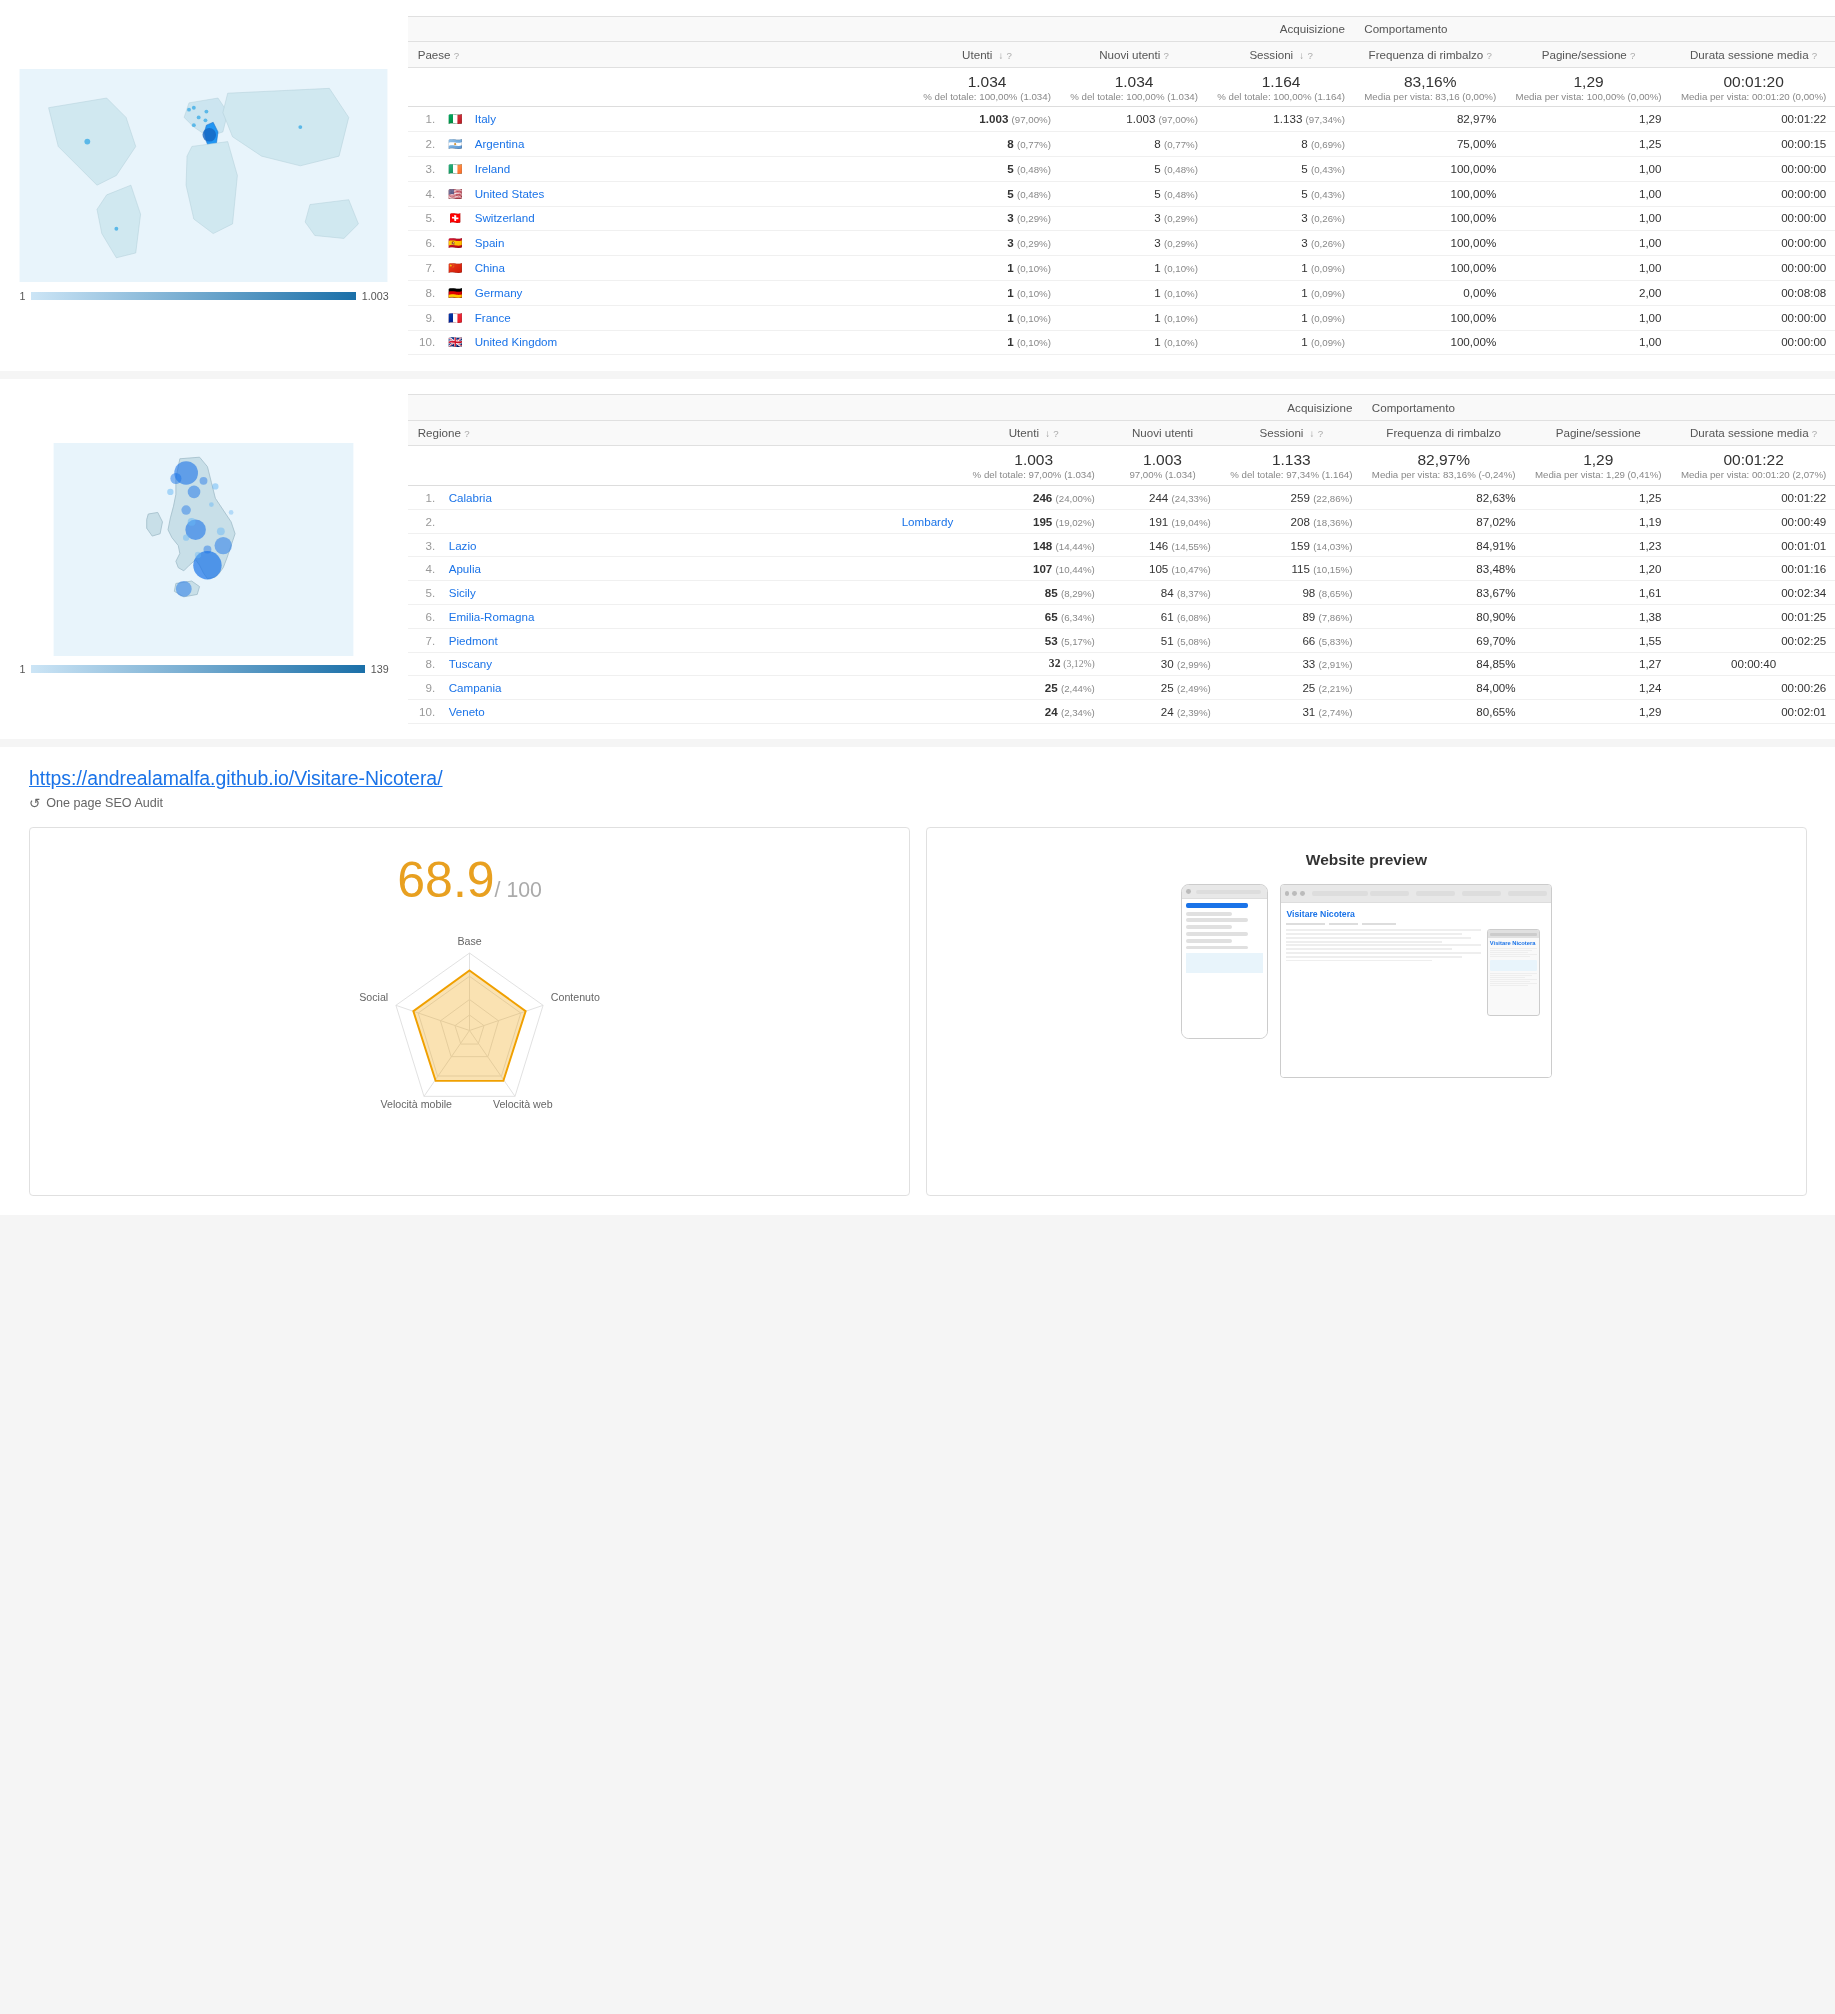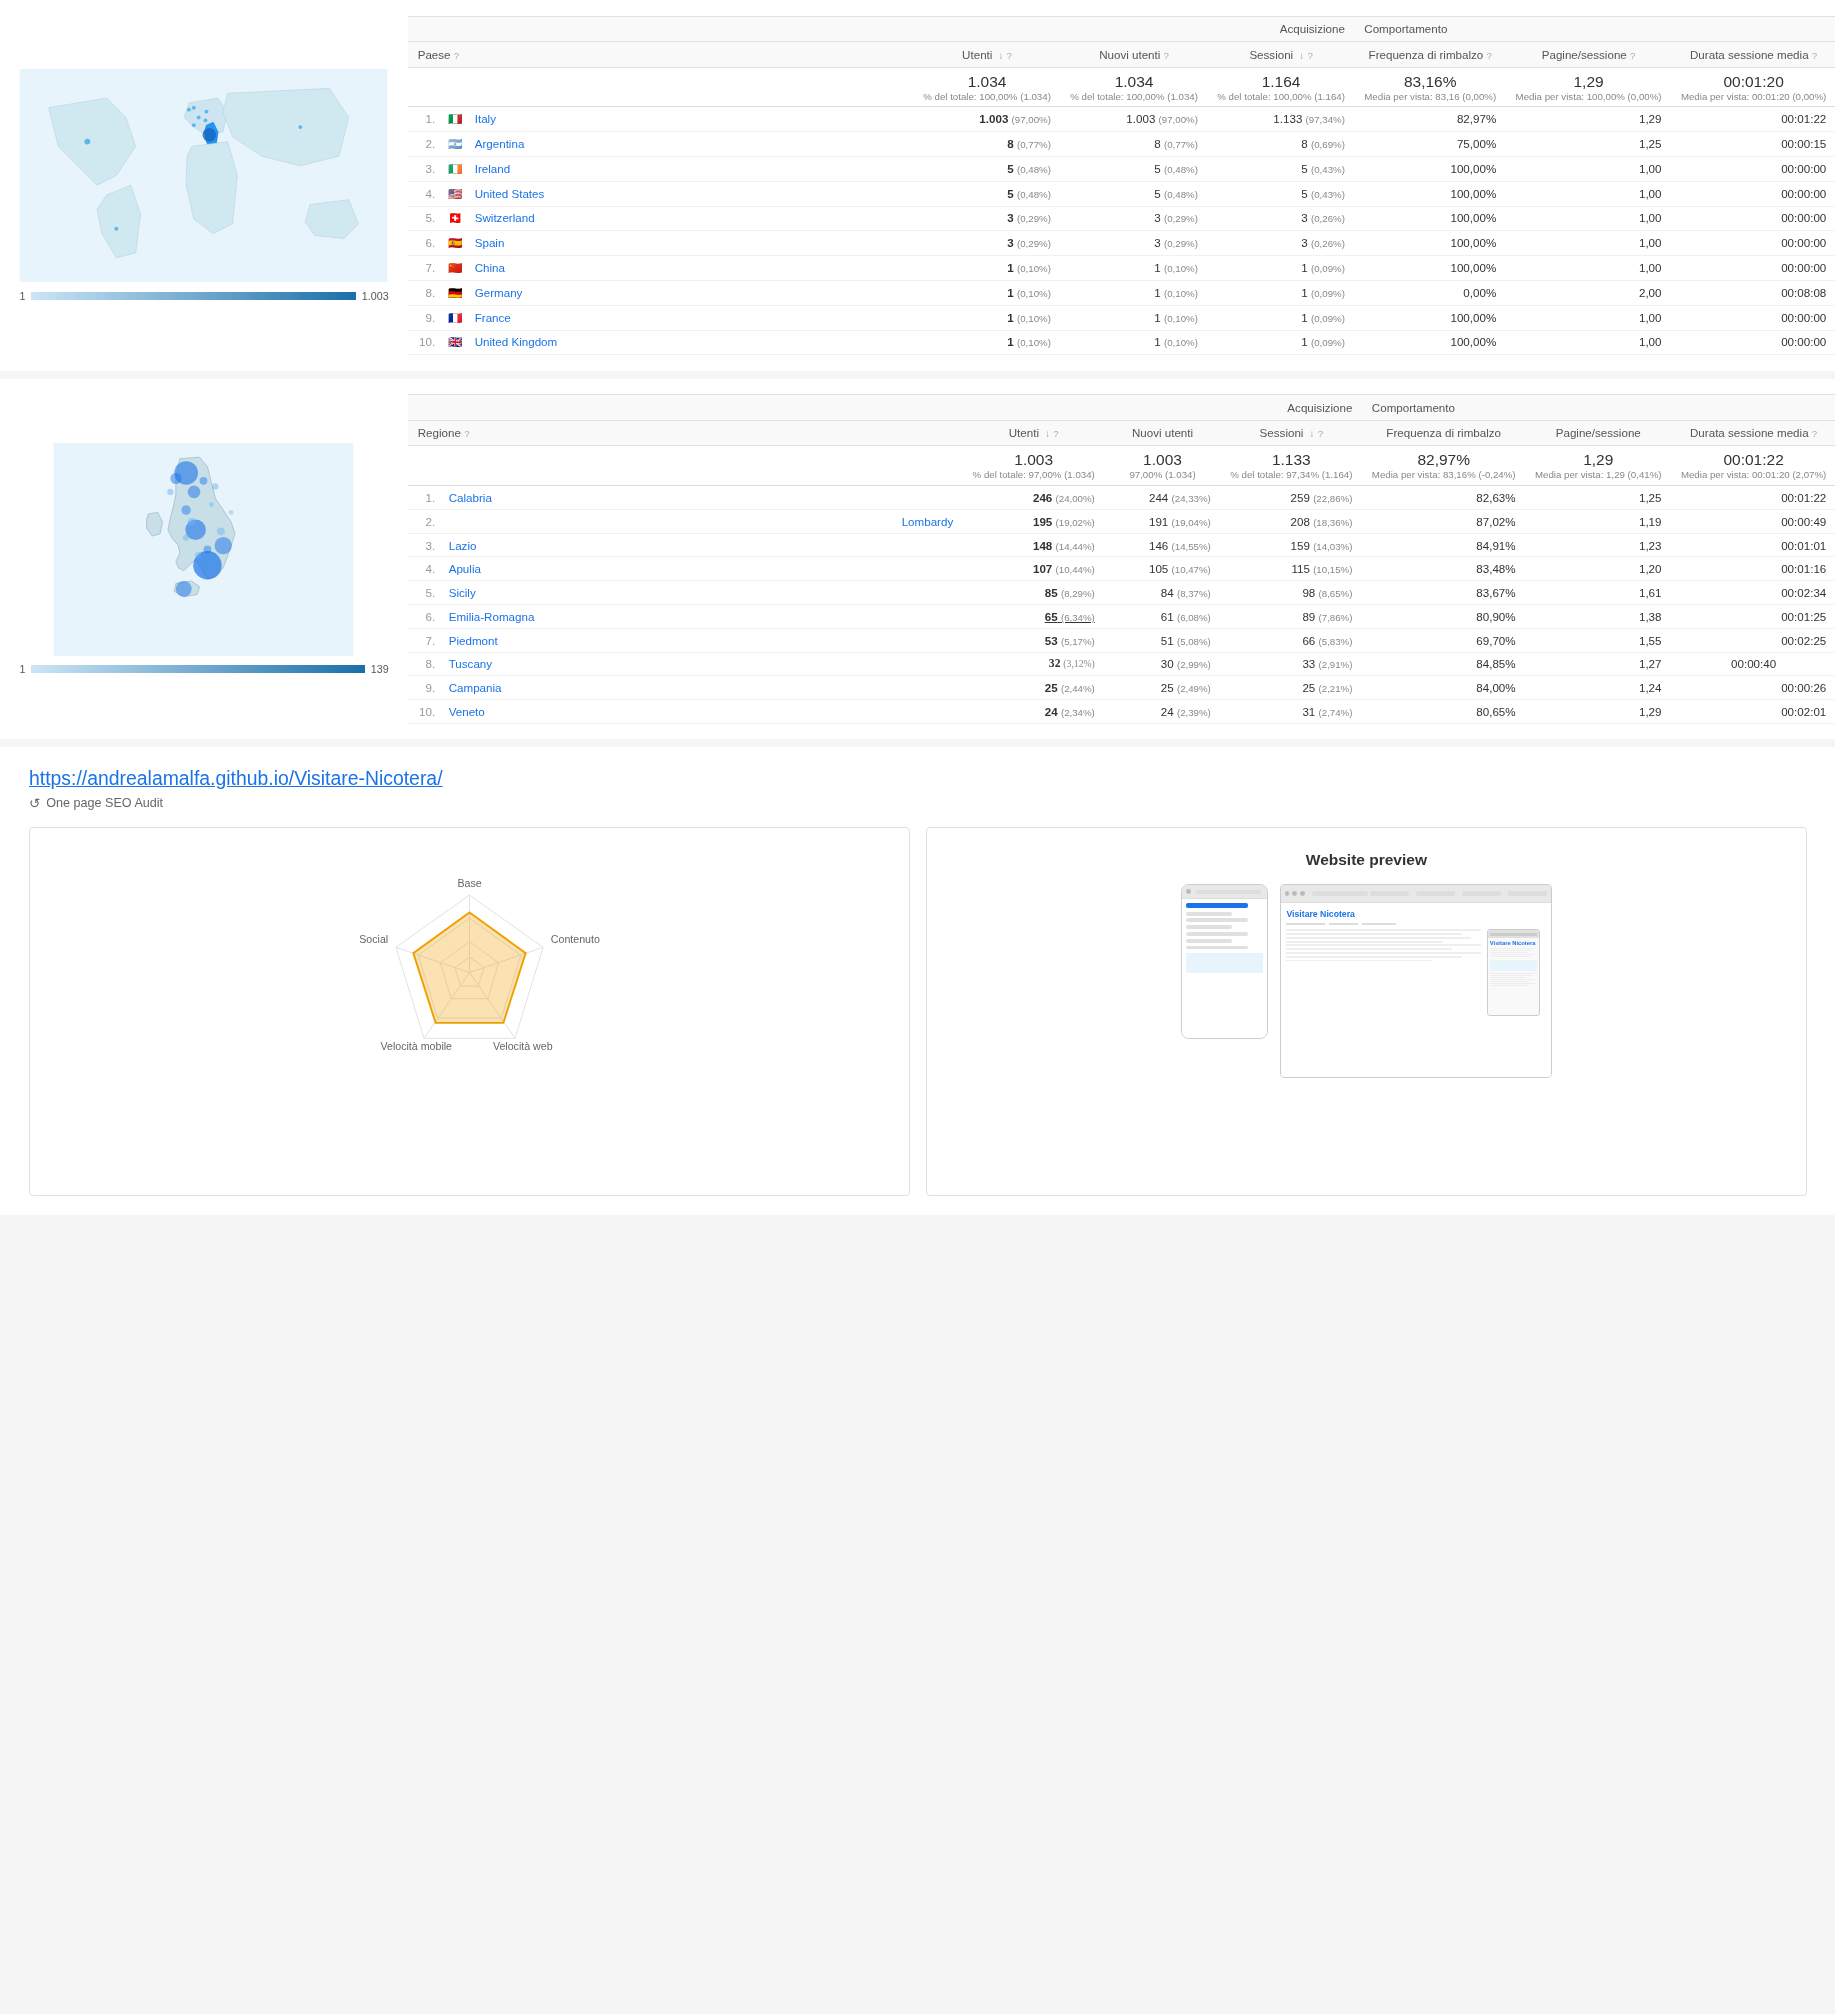--- a/index.html
+++ b/index.html
@@ -467,21 +467,21 @@
       <td class="num" style="text-align:right; white-space:nowrap;"><span class="bold-val">85</span> <span class="sub-num">(8,29%)</span></td>
       <td class="num" style="text-align:right; white-space:nowrap;">84 <span class="sub-num">(8,37%)</span></td>
       <td class="num" style="text-align:right; white-space:nowrap;">98 <span class="sub-num">(8,65%)</span></td>
       <td class="num" style="text-align:right;">83,67%</td>
       <td class="num" style="text-align:right;">1,61</td>
       <td class="num" style="text-align:right;">00:02:34</td>
     </tr>
             <tr>
       <td class="rank" style="color:#999; text-align:right; padding-right:3.9px; width:31px;">6.</td>
       <td style="color:#1a73e8; cursor:pointer; white-space:nowrap;">Emilia-Romagna</td>
-      <td class="num" style="text-align:right; white-space:nowrap;text-decoration:underline;"><span class="bold-val">65</span> <span class="sub-num">(6,34%)</span></td>
+      <td class="num" style="text-align:right; white-space:nowrap;"><span class="bold-val">65</span> <span class="sub-num">(6,34%)</span></td>
       <td class="num" style="text-align:right; white-space:nowrap;">61 <span class="sub-num">(6,08%)</span></td>
       <td class="num" style="text-align:right; white-space:nowrap;">89 <span class="sub-num">(7,86%)</span></td>
       <td class="num" style="text-align:right;">80,90%</td>
       <td class="num" style="text-align:right;">1,38</td>
       <td class="num" style="text-align:right;">00:01:25</td>
     </tr>
             <tr>
       <td class="rank" style="color:#999; text-align:right; padding-right:3.9px; width:31px;">7.</td>
       <td style="color:#1a73e8; cursor:pointer; white-space:nowrap;">Piedmont</td>
       <td class="num" style="text-align:right; white-space:nowrap;"><span class="bold-val">53</span> <span class="sub-num">(5,17%)</span></td>
@@ -529,20 +529,23 @@
   <div class="section3">
     <div class="seo-url" style="cursor:pointer; text-decoration:underline;">https://andrealamalfa.github.io/Visitare-Nicotera/</div>
     <div class="seo-subtitle">
       <span style="font-size:13.6px;">↺</span>
       <span>One page SEO Audit</span>
     </div>
 
     <div class="seo-panels">
 
       <div class="seo-panel">
+        <div class="seo-score">
+          <span>68.9</span><span class="seo-score-denom">/ 100</span>
+        </div>
 
         <div class="radar-container">
           <svg width="291" height="213" viewBox="0 0 300 220" style="font-size:12px">
 
             <g transform="translate(150,110)">
 
               <polygon points="0,-80 76,-26 47,68 -47,68 -76,-26" fill="none" stroke="#e0e0e0" stroke-width="1"></polygon>
 
               <polygon points="0,-56 53,-18 33,47 -33,47 -53,-18" fill="none" stroke="#e0e0e0" stroke-width="1"></polygon>
 

